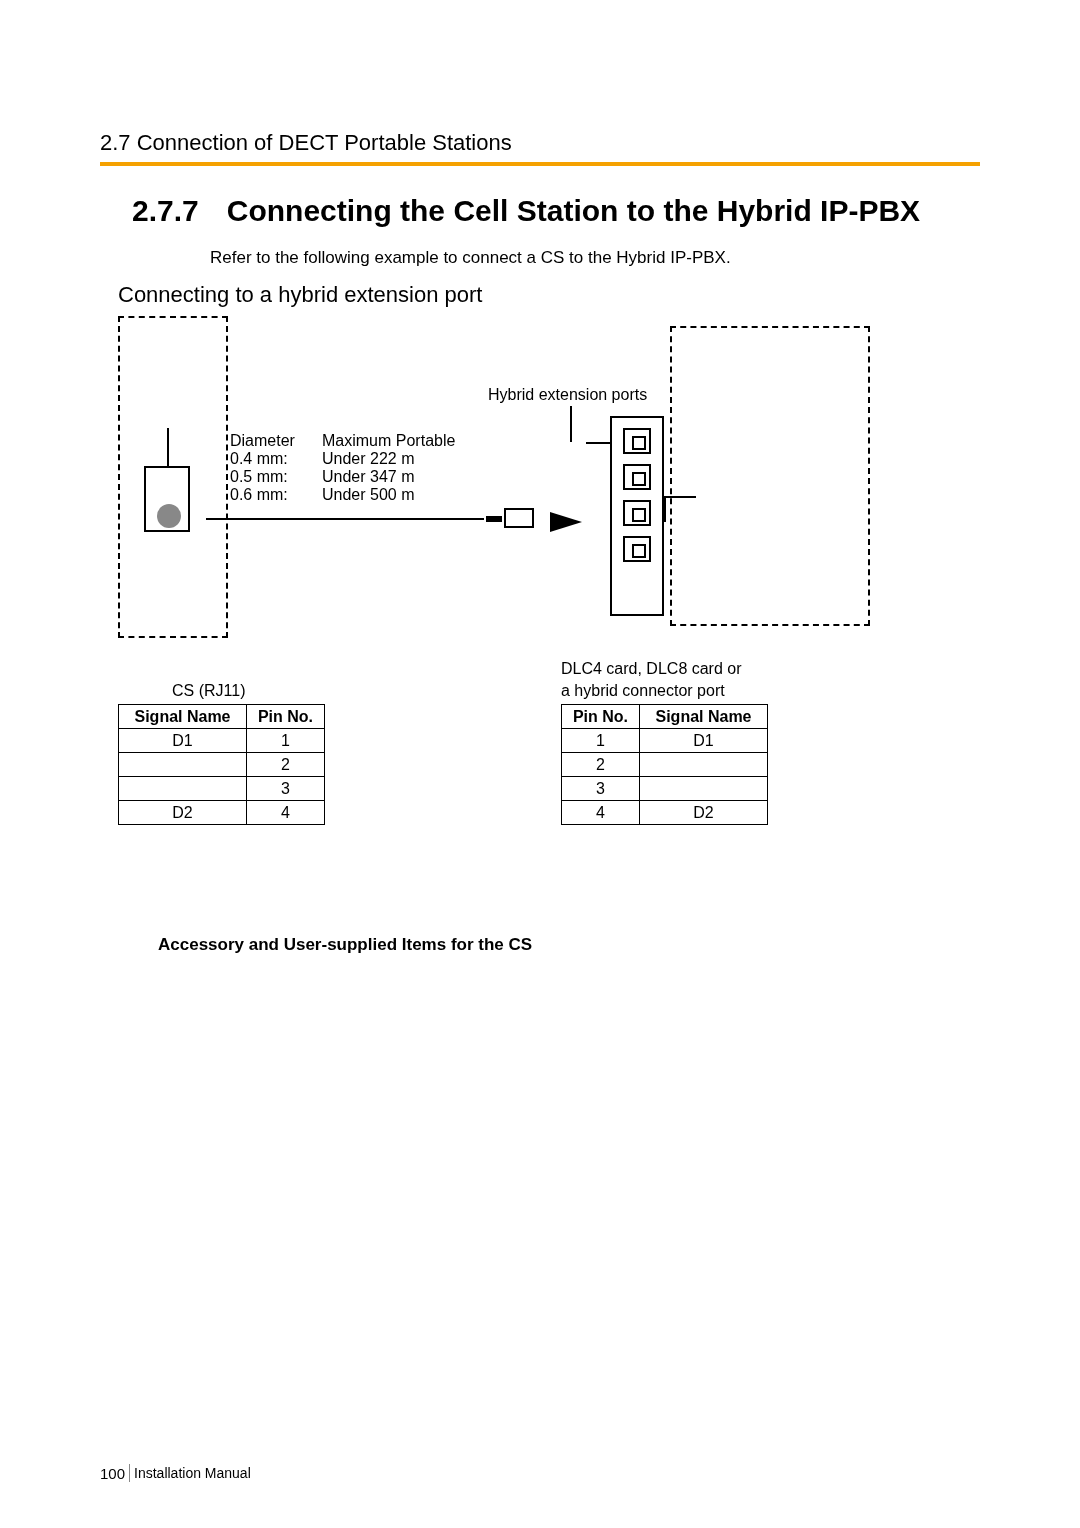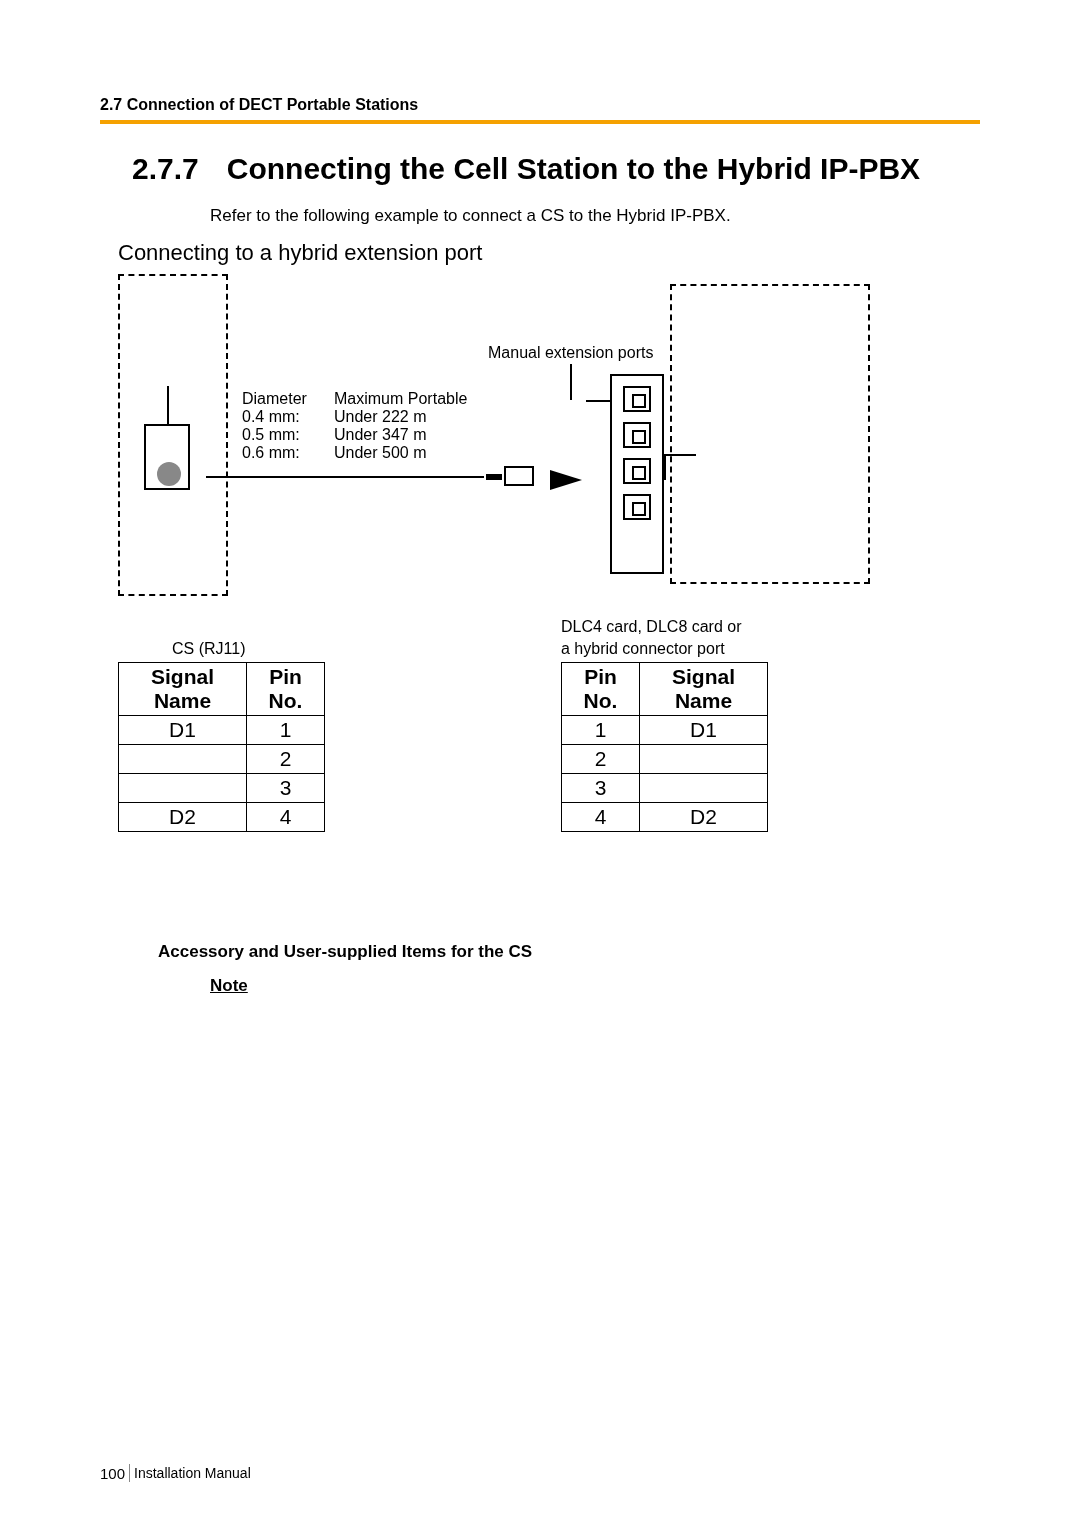--- a/index.html
+++ b/index.html
@@ -11,23 +11,24 @@
     color: #000;
     width: 1080px;
   }
   .page {
     width: 1080px;
     min-height: 1528px;
     padding: 96px 100px 60px 100px;
     position: relative;
   }
   .running-head {
-    font-size: 16px;
-    font-weight: bold;
+    font-size: 22px;
+    font-weight: normal;
     margin-bottom: 6px;
+    margin-top: 34px;
   }
   .orange-rule {
     height: 4px;
     background: #f5a100;
     margin-bottom: 28px;
   }
   h1.section-title {
     font-size: 30px;
     font-weight: bold;
     margin: 0 0 20px 0;
@@ -81,21 +82,21 @@
   .plug { position:absolute; left:386px; top:192px; width:30px; height:20px; border:2px solid #000; background:#fff;}
   .arrow {
     position:absolute; left:432px; top:196px;
     width:0;height:0;border-top:10px solid transparent;border-bottom:10px solid transparent;border-left:32px solid #000;
   }
 
   .spec {
     position:absolute; left:112px; top:116px; font-size:16px;
   }
   .spec .row { display:flex; }
-  .spec .c1 { width: 92px; margin-left: 12px; }
+  .spec .c1 { width: 92px; }
 
   .ports-label {
     position:absolute; left:370px; top:70px; font-size:16px;
   }
   .ports-lead1 { position:absolute; left:452px; top:90px; width:2px; height:36px; background:#000;}
   .ports-lead2 { position:absolute; left:468px; top:126px; height:2px; width:28px; background:#000;}
 
   .port-panel {
     position:absolute; left:492px; top:100px; width:54px; height:200px; border:2px solid #000; background:#fff;
   }
@@ -109,21 +110,21 @@
   .pbx-lead2 { position:absolute; left:546px; top:182px; width:2px; height:24px; background:#000;}
 
   
   .tables-row {
     display:flex; gap: 236px; margin-left: 18px; align-items: flex-end;
   }
   .tbl-wrap { }
   .tbl-head { font-size:16px; margin-bottom:4px; }
   .tbl-head.right { margin-left: 0; }
   table.pin {
-    border-collapse: collapse; font-size:21px;
+    border-collapse: collapse; font-size:16px;
   }
   table.pin th, table.pin td {
     border:1px solid #000; padding:2px 8px; text-align:center; height:24px;
   }
   table.pin .col-name { width:128px; }
   table.pin .col-pin { width:78px; }
 
   .items-head {
     font-size:17px; font-weight:bold; margin: 110px 0 6px 58px;
   }
@@ -177,21 +178,21 @@
         <div class="c1">0.6 mm:</div>
         <div>Under 500 m</div>
       </div>
     </div>
 
     <div class="cable-h1"></div>
     <div class="cable-h2"></div>
     <div class="plug"></div>
     <div class="arrow"></div>
 
-    <div class="ports-label">Manual extension ports</div>
+    <div class="ports-label">Hybrid extension ports</div>
     <div class="ports-lead1"></div>
     <div class="ports-lead2"></div>
 
     <div class="port-panel">
       <div class="jack"></div>
       <div class="jack"></div>
       <div class="jack"></div>
       <div class="jack"></div>
     </div>
 
@@ -259,21 +260,20 @@
             </tr>
       </tbody>
         </table>
     </div>
   </div>
 
   <div class="items-head">Accessory and User-supplied Items for the CS</div>
   <div class="items-body">
   </div>
 
-  <div class="note-head">Note</div>
 
   <div class="footer">
     <span class="pg">100</span>
     <span class="sep"></span>
     <span>Installation Manual</span>
   </div>
 
 </div>
 
 </body></html>

